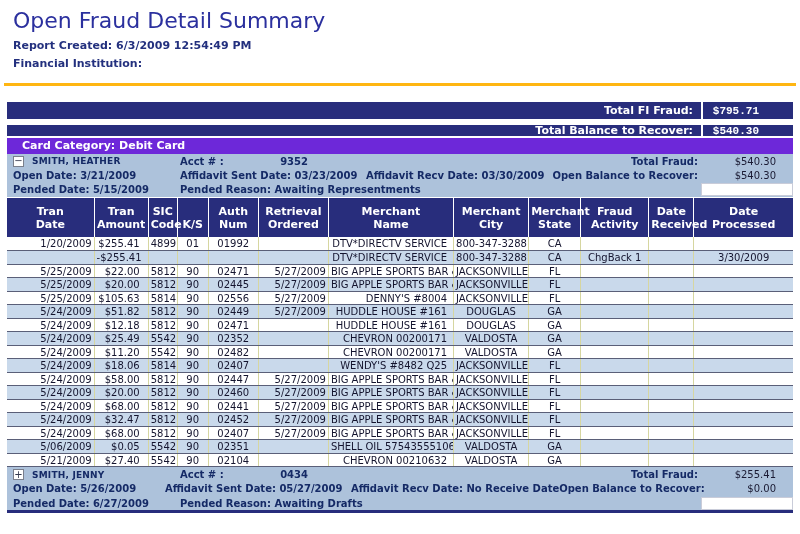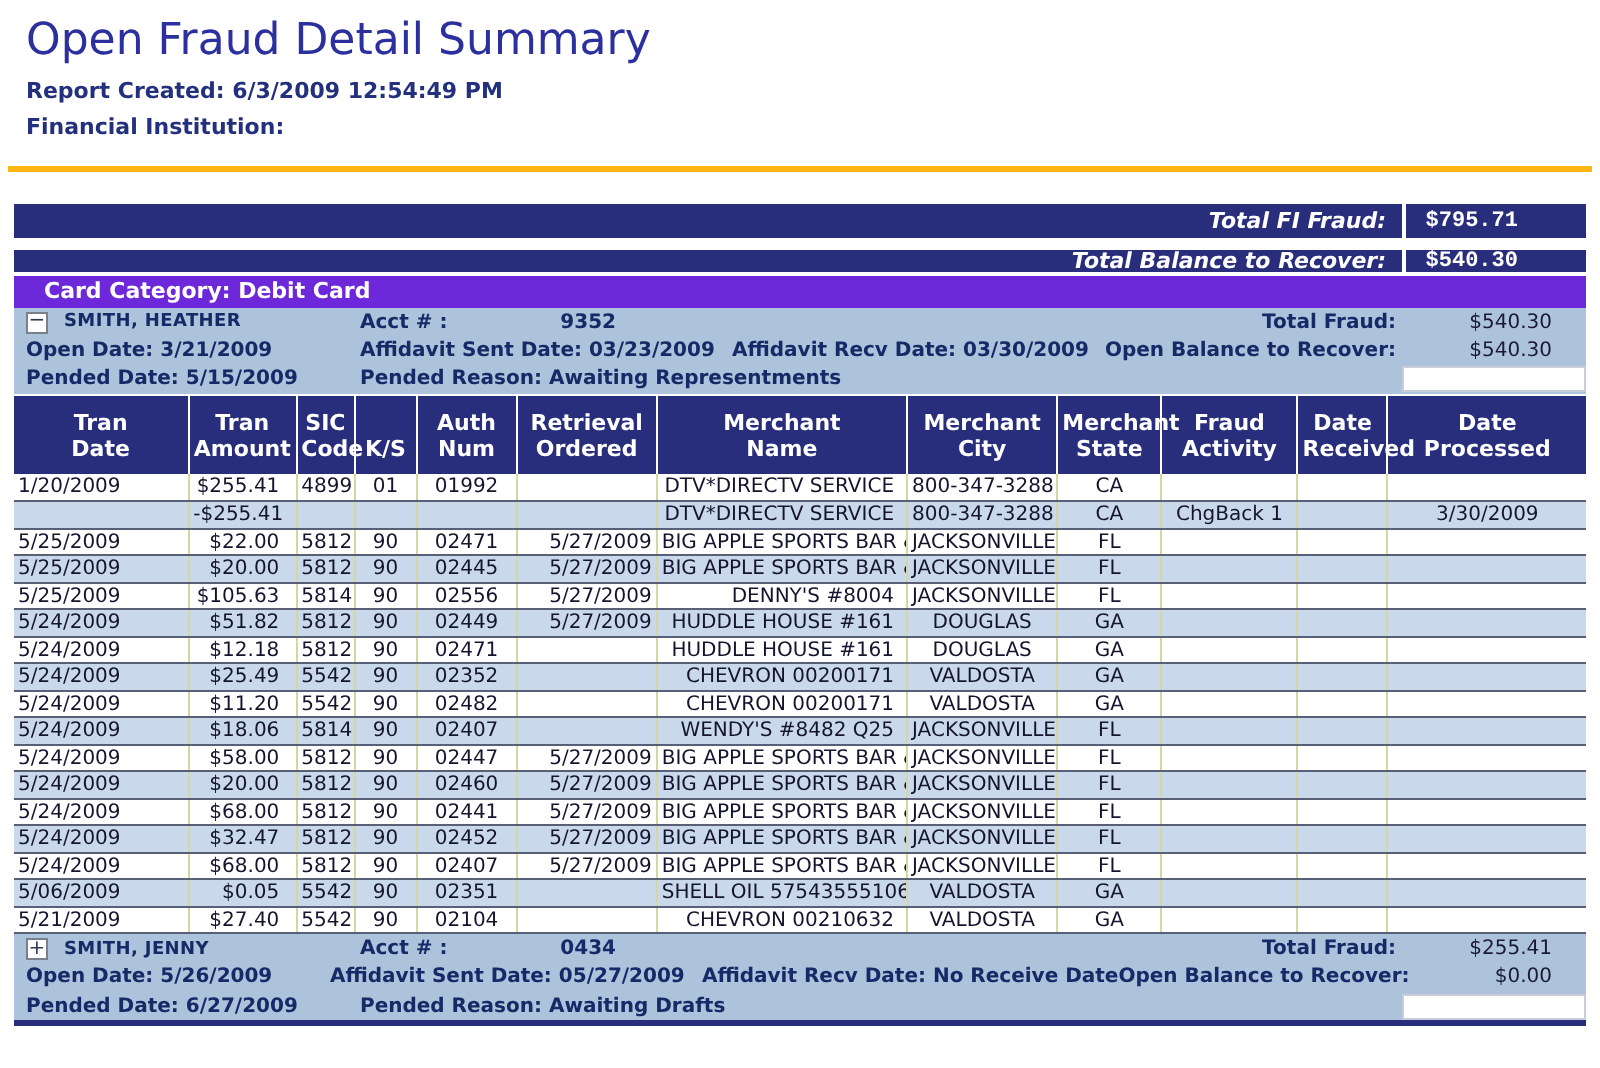--- a/index.html
+++ b/index.html
@@ -13,21 +13,21 @@
   .hdr h1 { margin:0; font-size:22px; font-weight:normal; color:#2B309E; line-height:26px; }
   .hdr .sub { margin-top:5px; font-size:11px; font-weight:bold; color:#23307E; line-height:13px; }
   .rule { height:3px; background:#FFB612; margin:13px 4px 0 4px; }
 
   .report { margin:16px 7px 0 7px; }
 
   
   .band { background:#282D7C; }
   .band-row { display:flex; height:17px; align-items:center; color:#fff; font-size:11px; font-weight:bold; }
   .band-row.second { border-top:6px solid #ffffff; }
-  .t-label { flex:1; text-align:right; padding-right:8px; white-space:nowrap;font-style:italic; }
+  .t-label { flex:1; text-align:right; padding-right:8px; white-space:nowrap; }
   .t-value { width:92px; height:100%; border-left:2px solid #ffffff;
              display:flex; align-items:center; justify-content:flex-end; padding-right:34px;font-family:Liberation Mono, monospace; }
 
   .card-cat { margin-top:2px; background:#6d28d9; color:#fff; font-weight:bold;
               font-size:11px; height:16px; line-height:16px; padding-left:15px; }
 
   
   .acct { background:#ADC2DB; }
   .acct-row { display:flex; height:14.3px; align-items:center;
               font-size:10px; font-weight:bold; color:#152A66; white-space:nowrap; }
@@ -49,21 +49,21 @@
   thead th { background:#282D7C; color:#fff; font-size:11px; font-weight:bold;
              border-left:1px solid #ffffff; vertical-align:bottom; padding:0 2px 6px 2px; height:40px; }
   thead th:first-child { border-left:none; }
   thead th div { line-height:13px; text-align:center; }
   tbody td { height:13.5px; font-size:10px; color:#14142E;
              border-bottom:1px solid #5A5F78; border-left:1px solid #D6D6A0;
              white-space:nowrap; overflow:hidden; padding:0 2px; }
   tbody td:first-child { border-left:none; }
   tbody tr { background:#ffffff; }
   tbody tr:nth-child(even) { background:#C9D9EB; }
-  tbody td:nth-child(1) { text-align:left; }
+  tbody td:nth-child(1) { text-align:right; }
   tbody td:nth-child(2) { text-align:right; padding-right:8px; }
   tbody td:nth-child(3), tbody td:nth-child(4), tbody td:nth-child(5) { text-align:center; }
   tbody td:nth-child(6) { text-align:right; padding-right:2px; }
   tbody td:nth-child(7) { text-align:right; padding-right:6px; }
   tbody td:nth-child(8), tbody td:nth-child(9), tbody td:nth-child(10),
   tbody td:nth-child(11), tbody td:nth-child(12) { text-align:center; }
 
   .bottom-rule { height:3px; background:#282D7C; }
 </style>
 </head>

